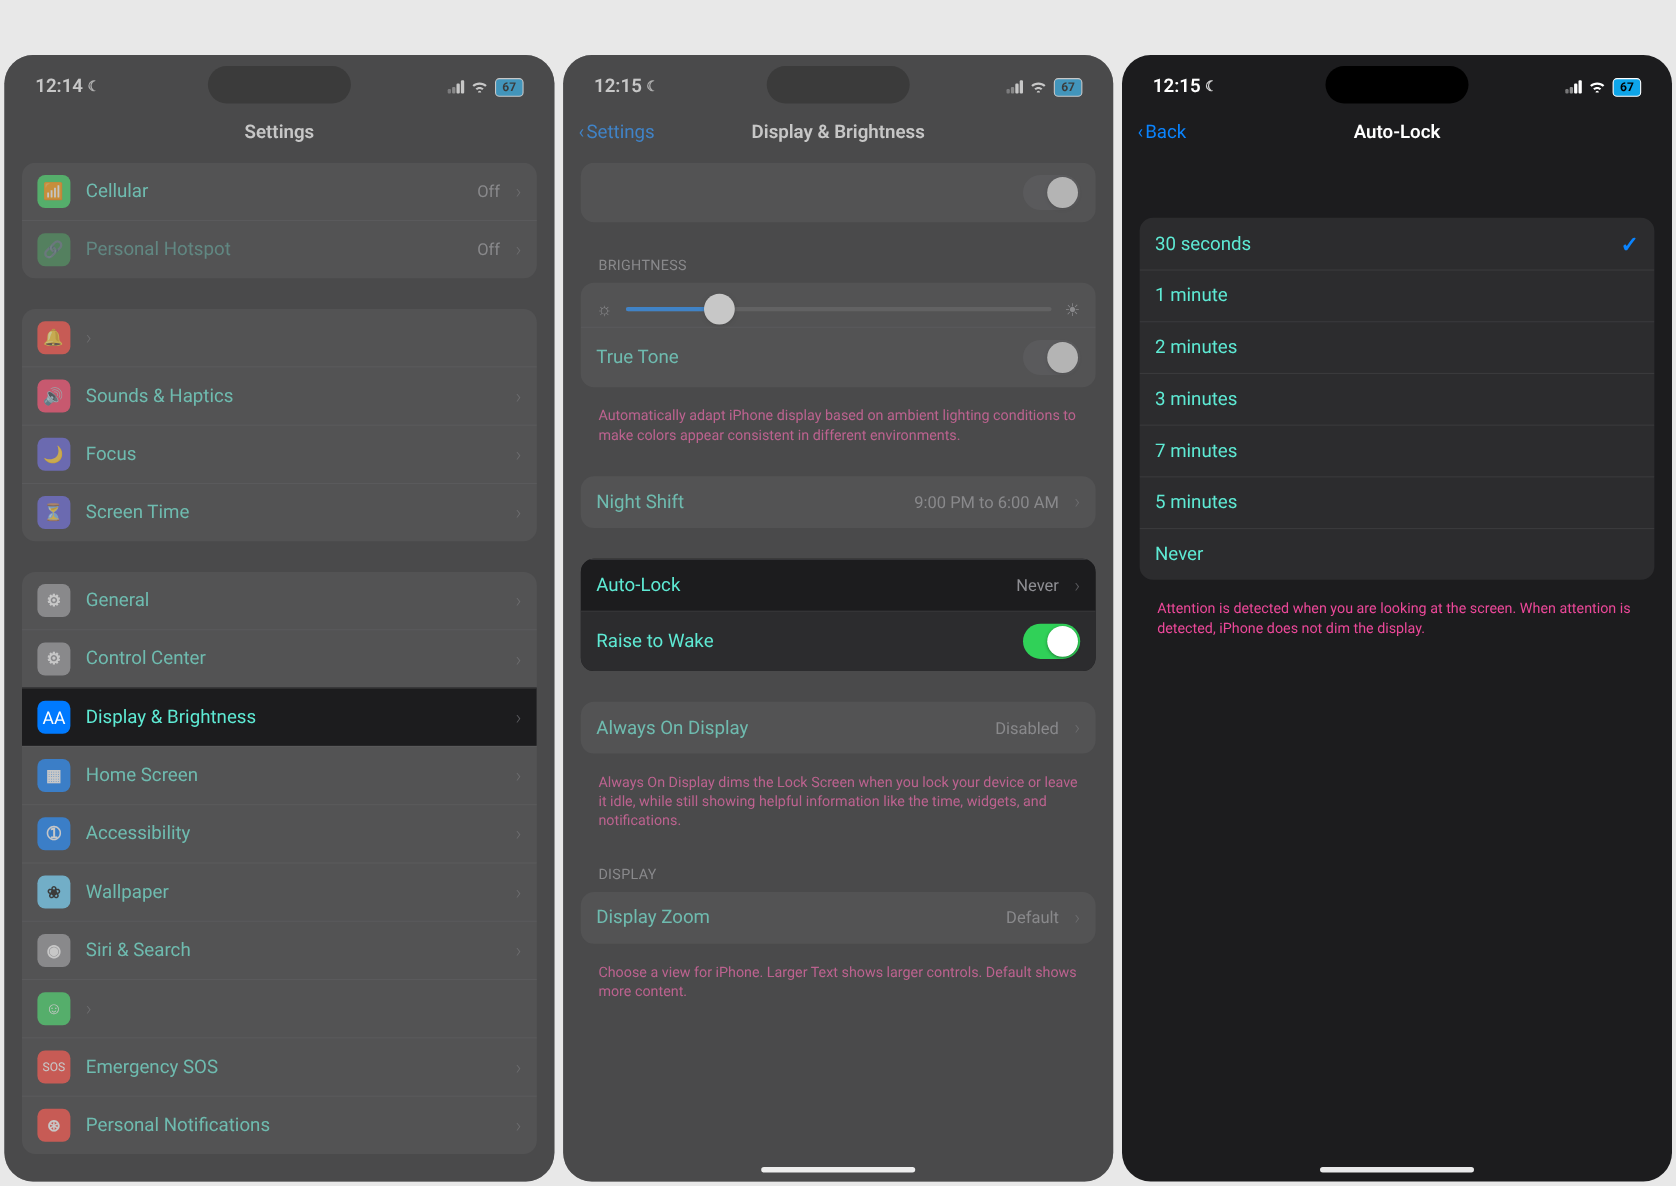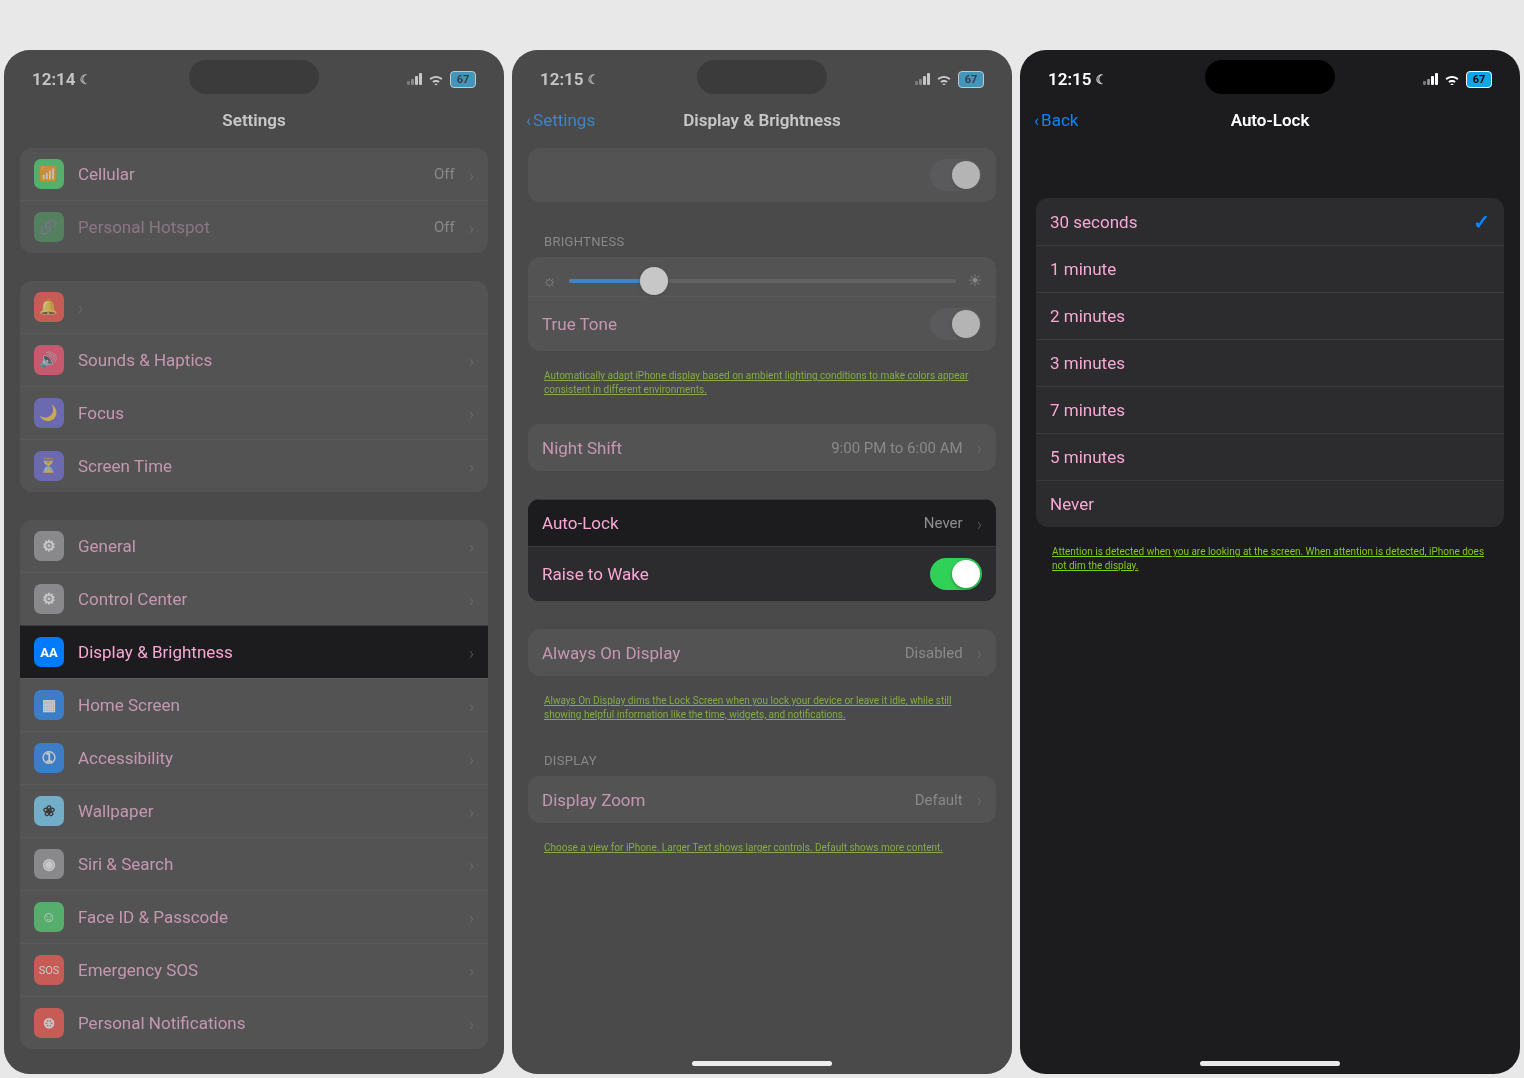--- a/index.html
+++ b/index.html
@@ -94,29 +94,29 @@
   }
   .row {
     display:flex;align-items:center;gap:14px;padding:11px 14px;
     border-top:0.5px solid #3a3a3c;min-height:47px;
   }
   .group .row:first-child{border-top:none;}
   .row-icon{
     width:30px;height:30px;border-radius:7px;display:flex;align-items:center;justify-content:center;
     font-size:15px;color:#fff;flex-shrink:0;
   }
-  .row-label{flex:1;font-size:17px;color:#f9a8d4;}
+  .row-label{flex:1;font-size:17px;color:#5eead4;}
   .row-value{font-size:15px;color:#8e8e93;}
   .row-chevron{color:#5a5a5e;font-size:18px;font-weight:300;}
   .section-header{
     font-size:13px;color:#8e8e93;text-transform:uppercase;
     padding:4px 16px 8px 16px;letter-spacing:0.3px;
   }
   .section-footer{
-    font-size:10px;color:#84cc16;padding:8px 16px 0 16px;line-height:1.35;margin-top:-18px;margin-bottom:28px;text-decoration:underline;
+    font-size:13px;color:#ec4899;padding:8px 16px 0 16px;line-height:1.35;margin-top:-18px;margin-bottom:28px;
   }
   
   .bright-row{display:flex;align-items:center;gap:12px;padding:14px 14px 6px 14px;}
   .sun-sm,.sun-lg{color:#8e8e93;}
   .slider-track{flex:1;height:4px;background:#48484a;border-radius:2px;position:relative;}
   .slider-fill{height:100%;background:#0a84ff;border-radius:2px;width:22%;}
   .slider-thumb{
     position:absolute;top:50%;left:22%;transform:translate(-50%,-50%);
     width:28px;height:28px;background:#fff;border-radius:50%;
     box-shadow:0 1px 4px rgba(0,0,0,.4);
@@ -214,21 +214,21 @@
           <div class="row-icon ic-gray" style="font-size: 15px; font-weight: 700;">⚙︎</div>
           <span class="row-label">General</span>
           <span class="row-chevron">›</span>
         </div>
         <div class="row">
           <div class="row-icon ic-gray" style="font-size: 15px; font-weight: 700;">⚙</div>
           <span class="row-label">Control Center</span>
           <span class="row-chevron">›</span>
         </div>
         <div class="row highlight-row" style="background: rgb(28, 28, 30);">
-          <div class="row-icon ic-blue" style="font-size: 13px; font-weight: 700;">AA</div>
+          <div class="row-icon ic-blue" style="font-size: 16px; font-weight: 400;">AA</div>
           <span class="row-label">Display &amp; Brightness</span>
           <span class="row-chevron">›</span>
         </div>
         <div class="row">
           <div class="row-icon ic-blue" style="font-size: 15px; font-weight: 700;">▦</div>
           <span class="row-label">Home Screen</span>
           <span class="row-chevron">›</span>
         </div>
         <div class="row">
           <div class="row-icon ic-blue" style="font-size: 15px; font-weight: 700;">➀</div>
@@ -240,21 +240,20 @@
           <span class="row-label">Wallpaper</span>
           <span class="row-chevron">›</span>
         </div>
         <div class="row">
           <div class="row-icon ic-gray" style="font-size: 15px; font-weight: 700;">◉</div>
           <span class="row-label">Siri &amp; Search</span>
           <span class="row-chevron">›</span>
         </div>
         <div class="row">
           <div class="row-icon ic-green" style="font-size: 15px; font-weight: 700;">☺</div>
-          <span class="row-label">Face ID &amp; Passcode</span>
           <span class="row-chevron">›</span>
         </div>
         <div class="row">
           <div class="row-icon ic-red" style="font-size: 11px; font-weight: 400;">SOS</div>
           <span class="row-label">Emergency SOS</span>
           <span class="row-chevron">›</span>
         </div>
         <div class="row">
           <div class="row-icon ic-red" style="font-size: 15px; font-weight: 700;">⊛</div>
           <span class="row-label">Personal Notifications</span>

